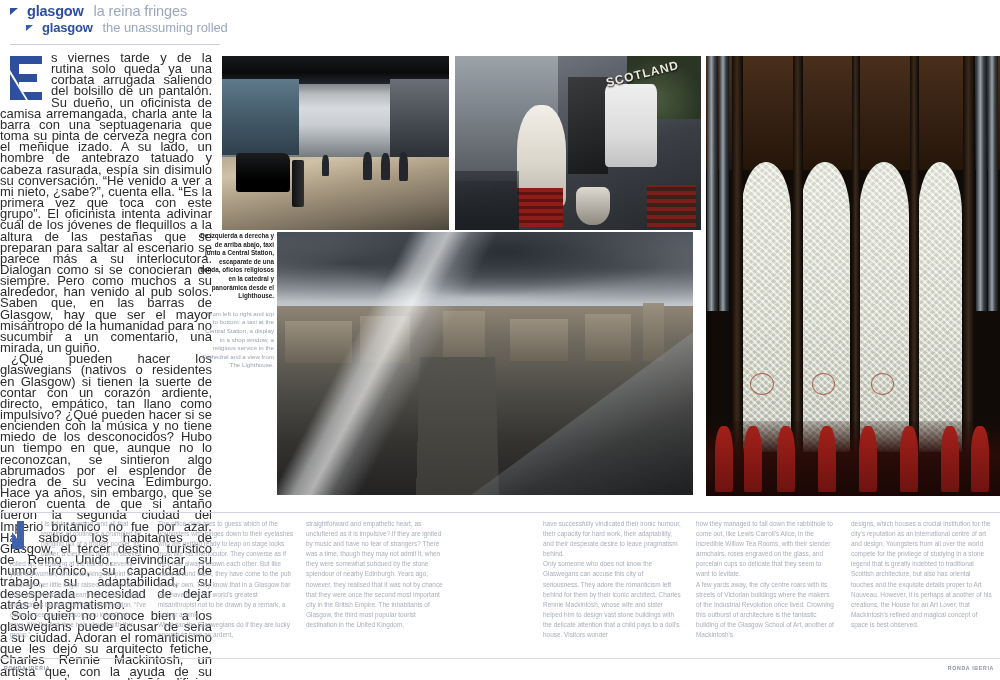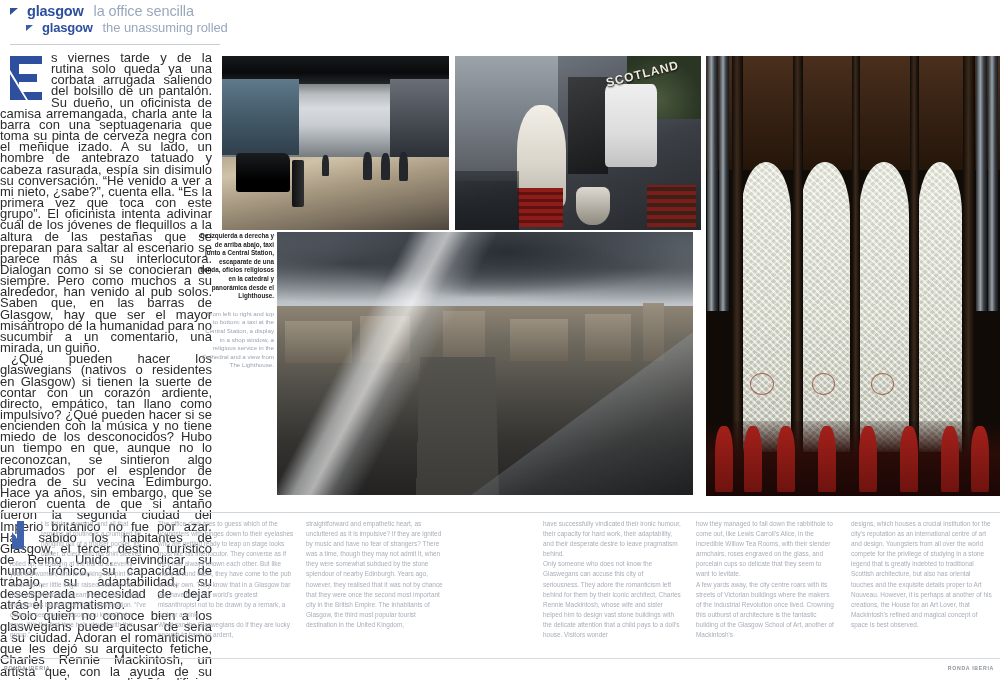--- a/index.html
+++ b/index.html
@@ -158,21 +158,21 @@
 </style>
 </head>
 <body>
 
 <div class="spread">
 
   <div class="masthead">
     <div class="mast-es mast-line">
       <span class="tri"></span>
         <span class="kw-bold">glasgow</span>
-        <span class="kw-light" style="margin-left:5px">la office sencilla</span>
+        <span class="kw-light" style="margin-left:5px">la reina fringes</span>
     </div>
     <div class="mast-en mast-line">
       <span class="tri tri-en"></span>
         <span class="kw-bold">glasgow</span>
         <span class="kw-light" style="margin-left:5px">the unassuming rolled</span>
     </div>
   </div>
   <div class="rule rule-top"></div>
 
   <div class="es-col">

